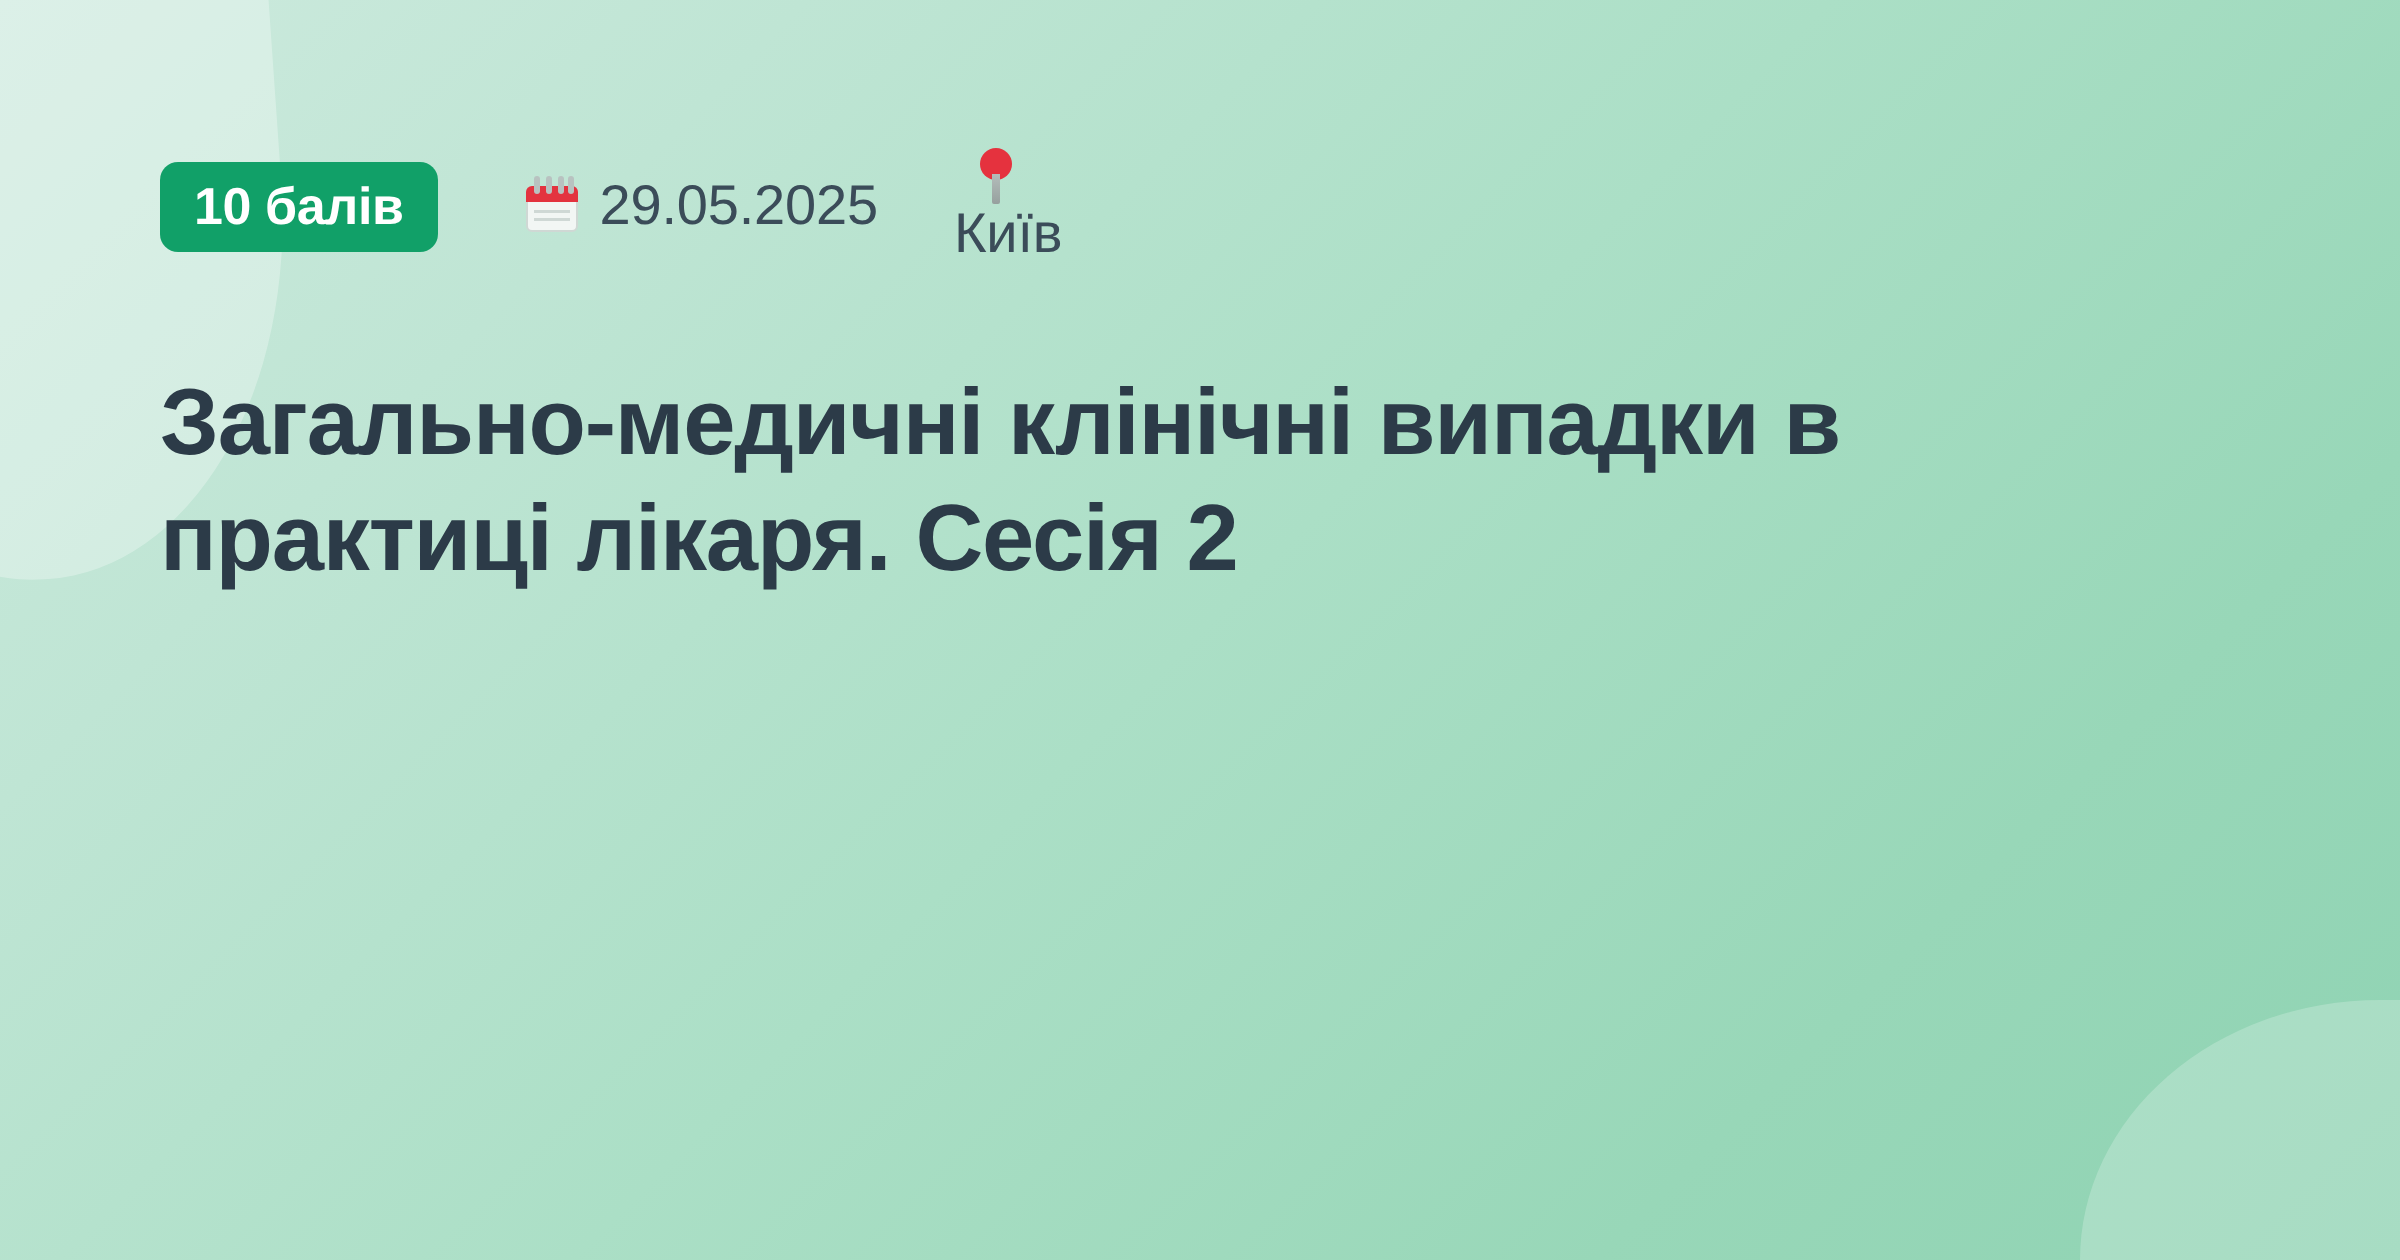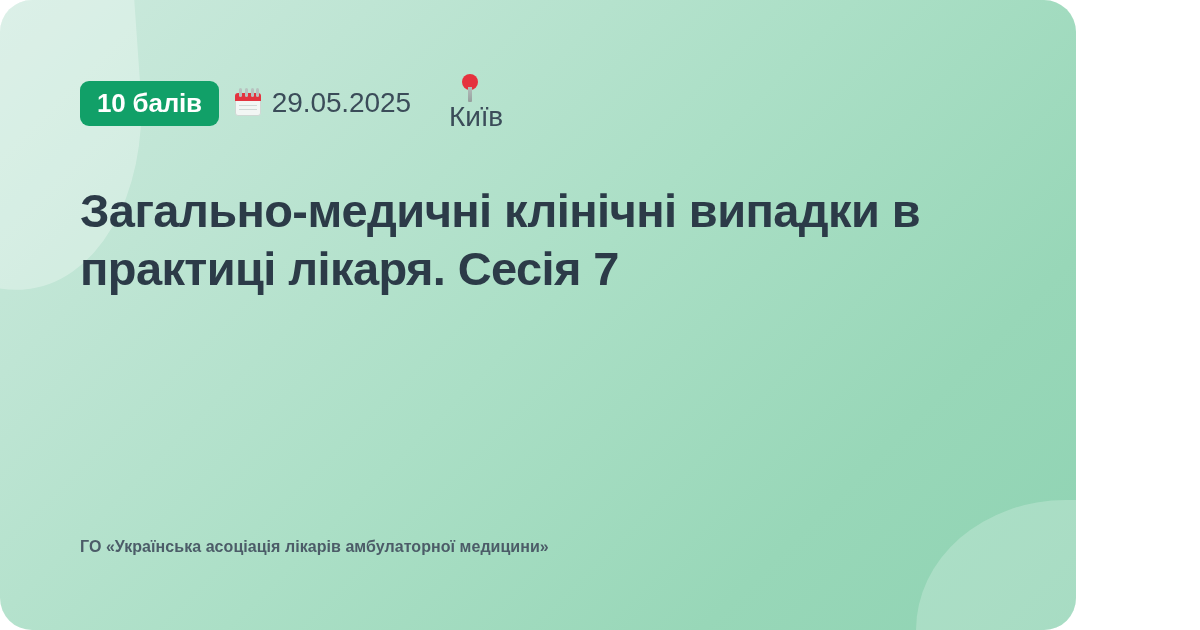--- a/index.html
+++ b/index.html
@@ -9,30 +9,29 @@
   }
   body {
     width: 1200px;
     height: 630px;
     overflow: hidden;
     font-family: "Liberation Sans", "DejaVu Sans", sans-serif;
   }
 
   .card {
     position: relative;
-    width: 1076px;
+    width: 1200px;
     height: 630px;
     overflow: hidden;
     background: linear-gradient(135deg,
                   #cdeade 0%,
                   #bfe5d4 22%,
                   #abdfc6 50%,
                   #98d7b8 78%,
                   #8fd3b3 100%);
-    border-radius: 32px;
   }
 
   
   .deco {
     position: absolute;
     pointer-events: none;
   }
   .deco-topleft {
     left: -120px;
     top: -60px;
@@ -81,21 +80,21 @@
     letter-spacing: -0.2px;
     line-height: 1;
     white-space: nowrap;
   }
 
   .meta-item {
     display: flex;
     align-items: center;
     white-space: nowrap;
   }
-  .meta-date { margin-left: 16px; }
+  .meta-date { margin-left: 44px; }
   .meta-place { margin-left: 38px; flex-direction: column; }
 
   .meta-text {
     font-size: 28px;
     color: #3b4c59;
     letter-spacing: -0.1px;
     line-height: 1;
   }
 
   .icon {
@@ -233,19 +232,18 @@
       <span class="meta-item meta-place">
         <span class="icon icon-pin">
           <span class="pin-head"></span>
           <span class="pin-needle"></span>
         </span>
         <span class="meta-text">Київ</span>
       </span>
 
     </div>
 
-    <h1 class="title">Загально-медичні клінічні випадки в практиці лікаря. Сесія 7</h1>
+    <h1 class="title">Загально-медичні клінічні випадки в практиці лікаря. Сесія 2</h1>
 
   </div>
 
-  <div class="footer">ГО «Українська асоціація лікарів амбулаторної медицини»</div>
 
 </div>
 
 </body></html>

